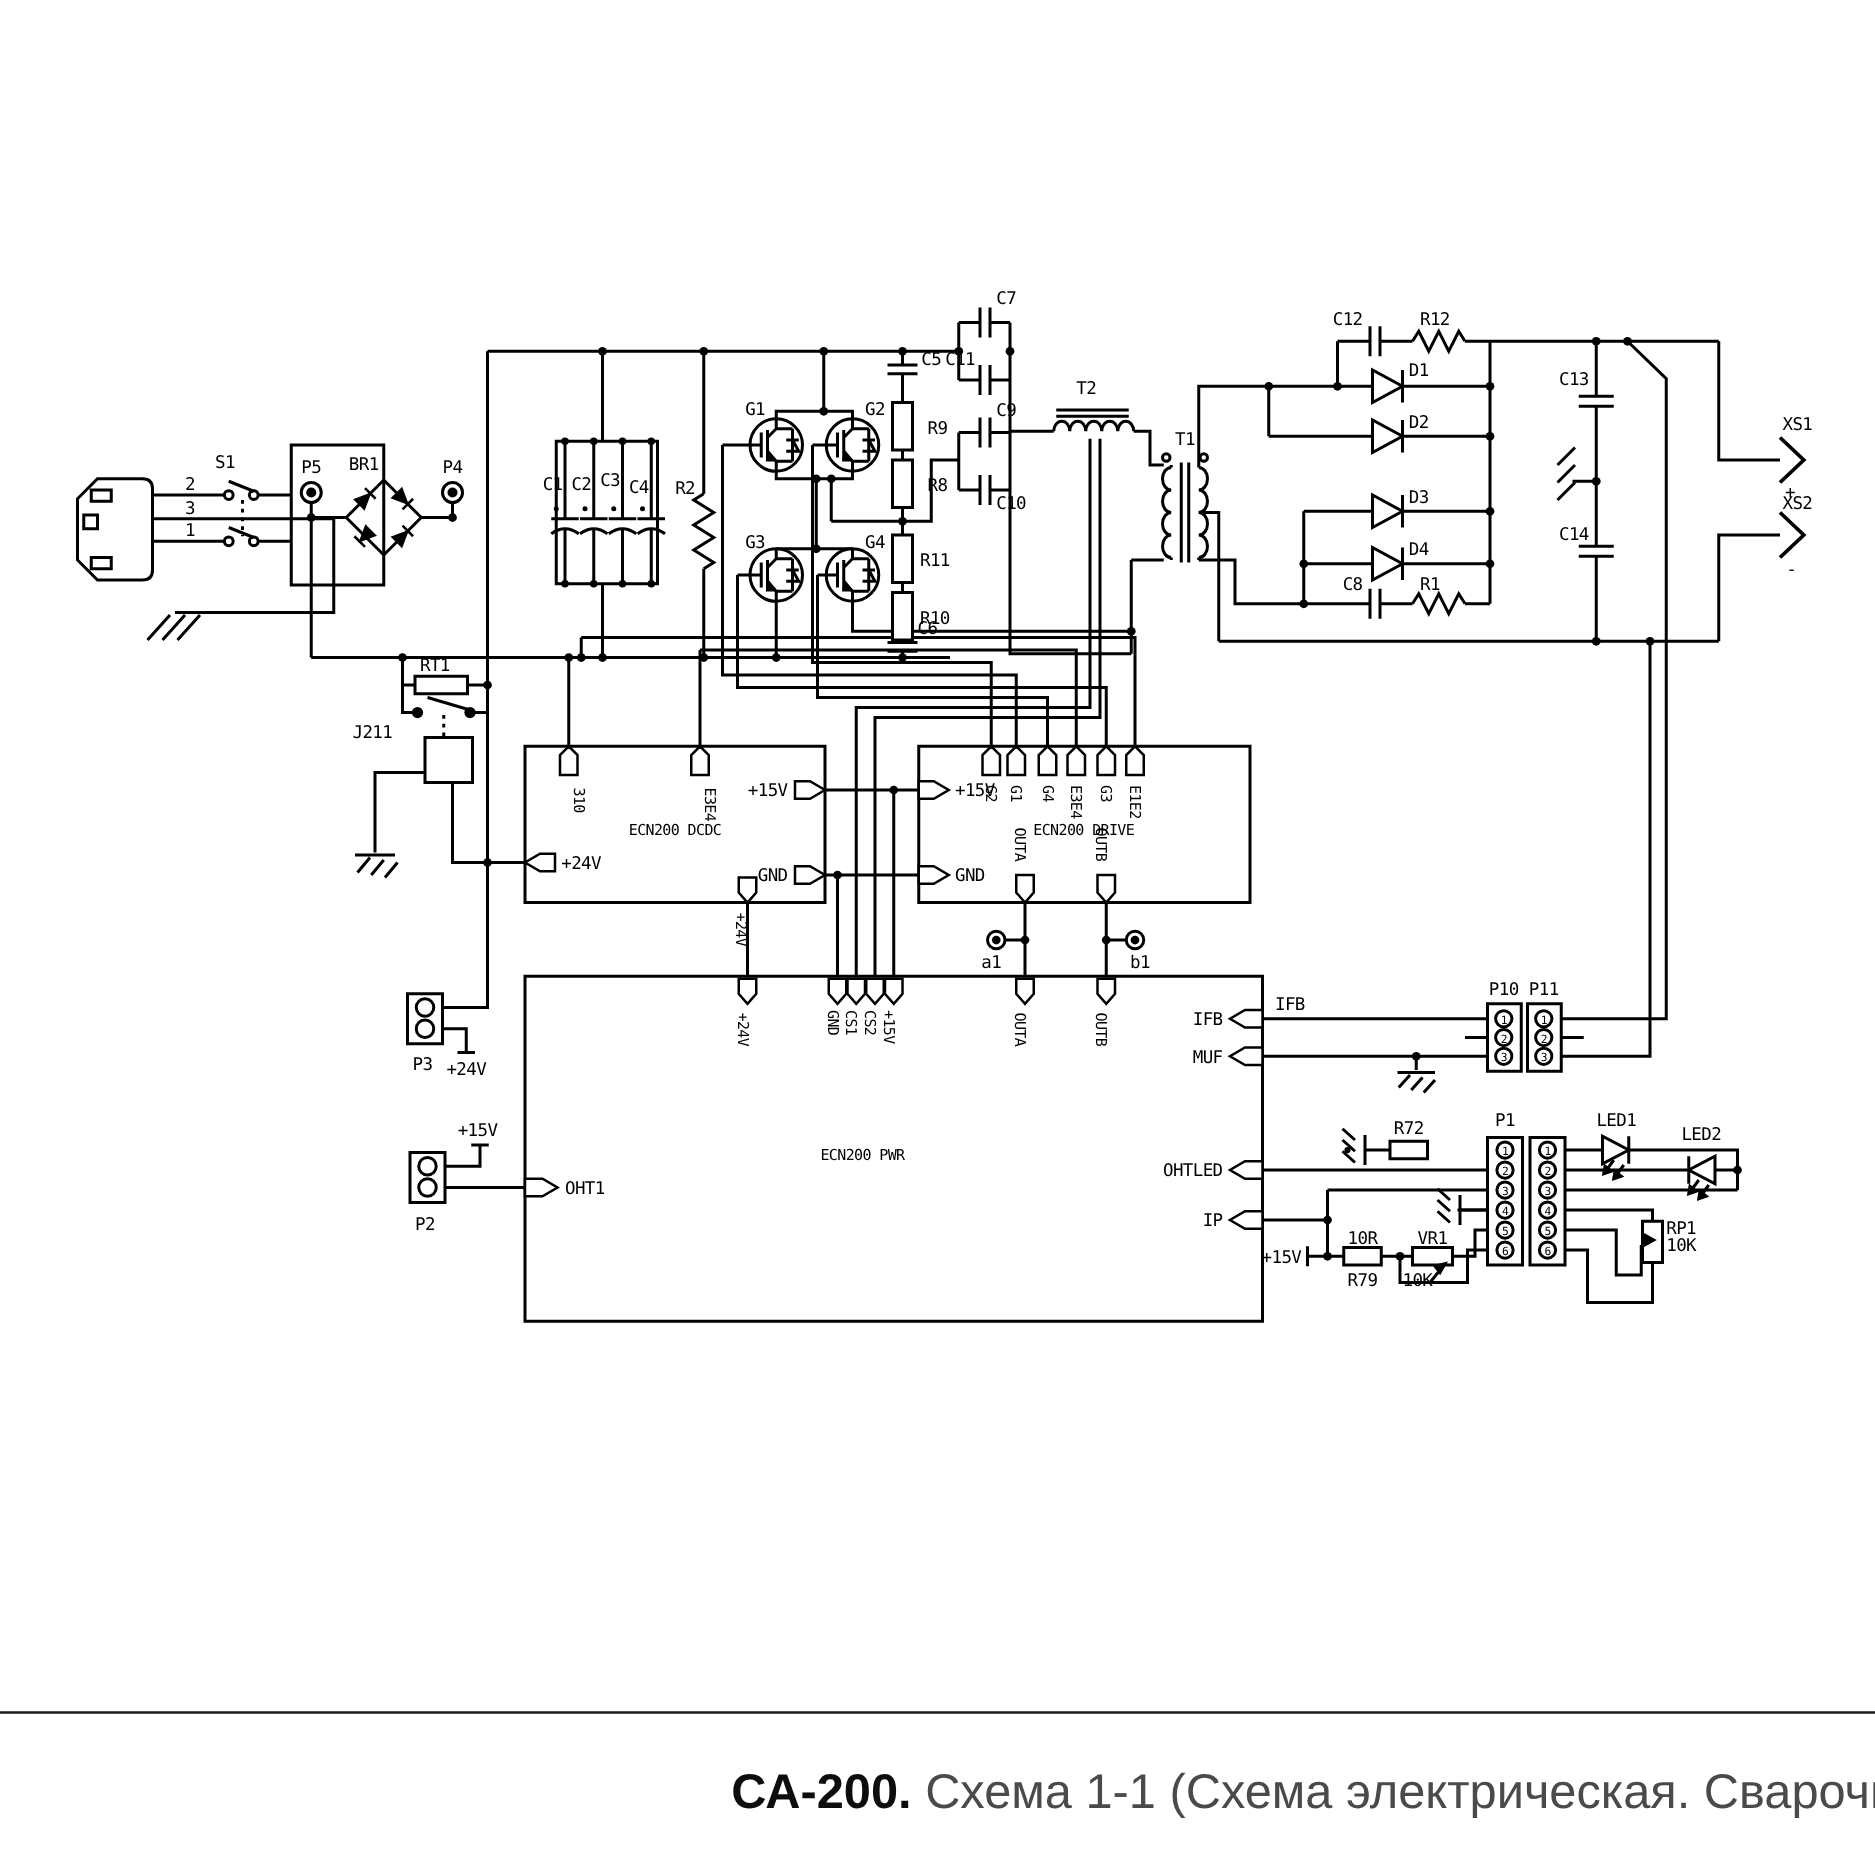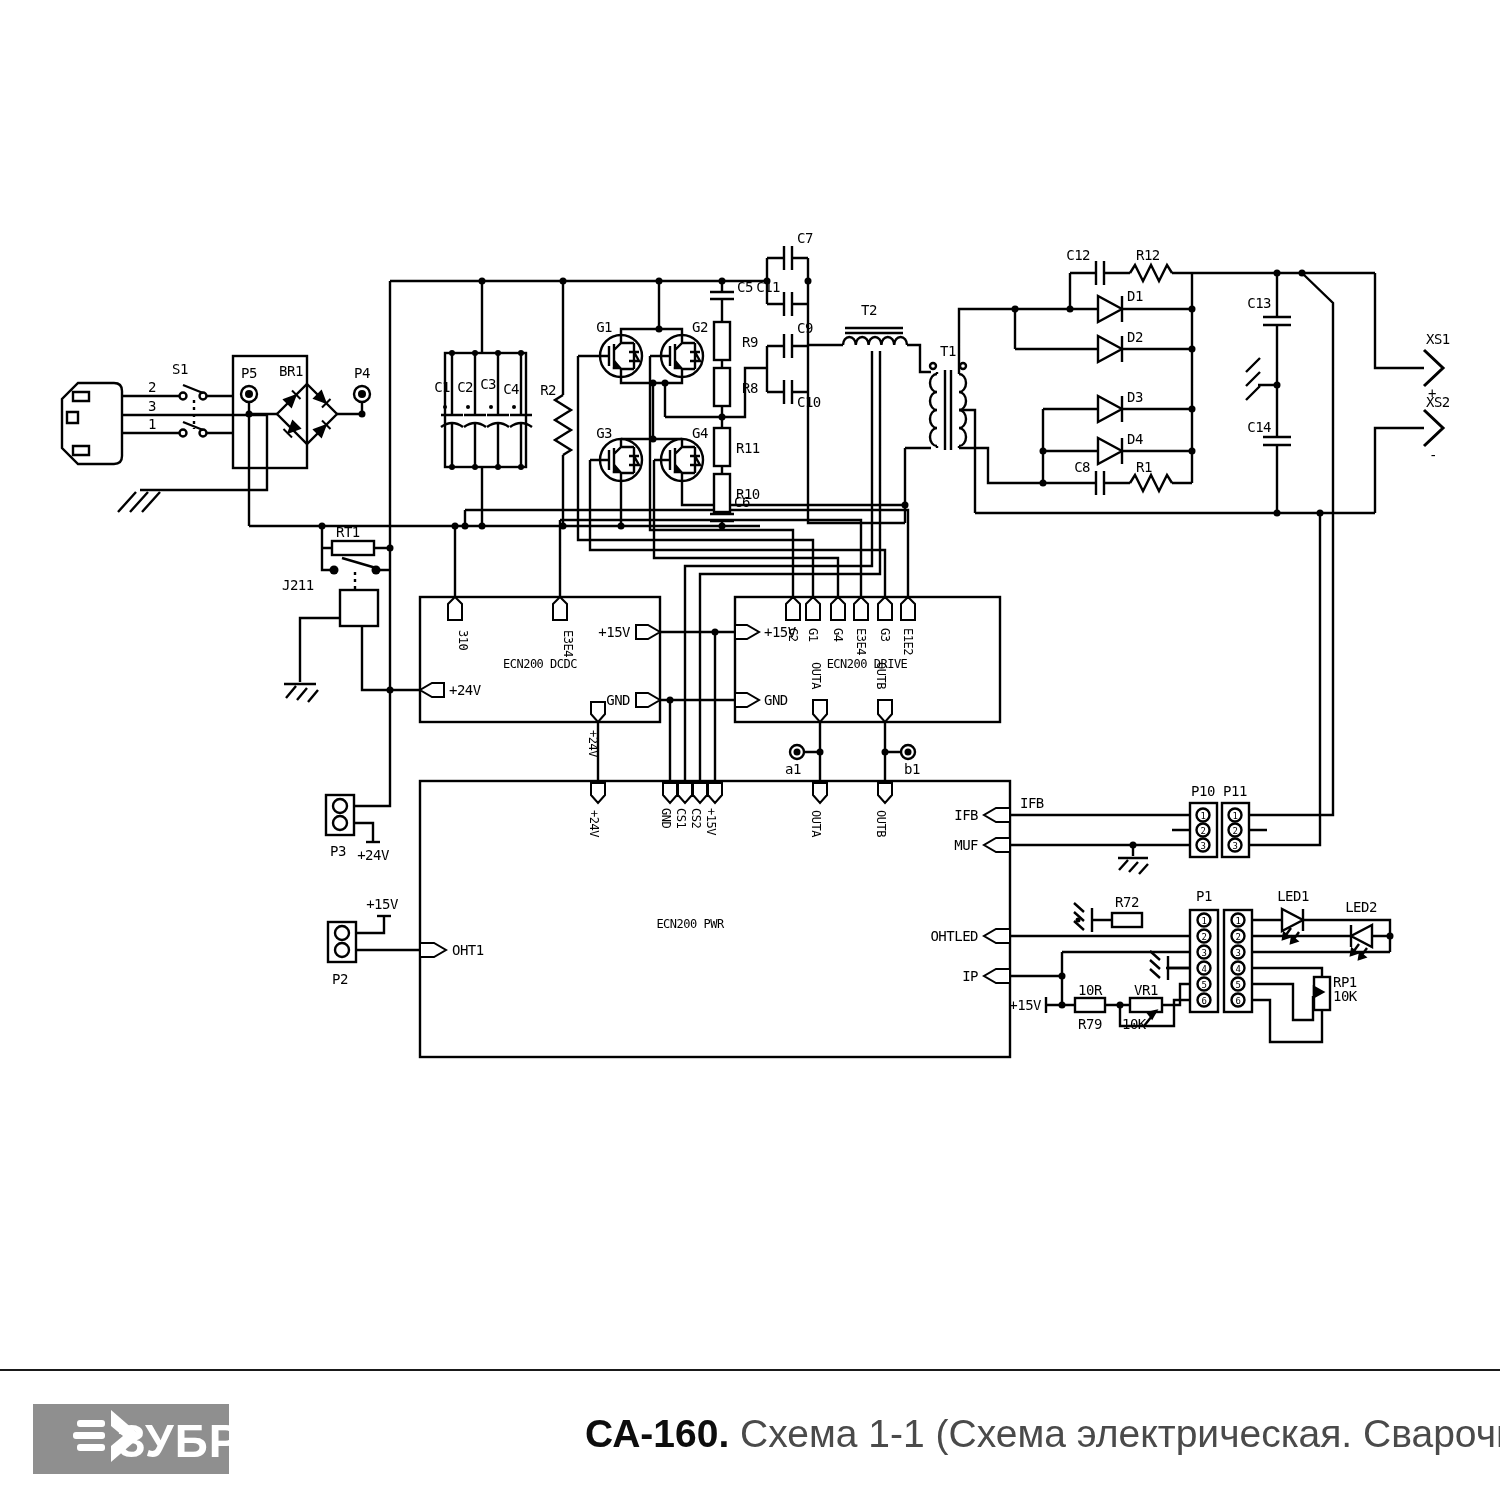--- a/index.html
+++ b/index.html
@@ -471,26 +471,16 @@
       <text x="1238" y="940" font-size="9" text-anchor="middle">2</text>
       <text x="1238" y="956" font-size="9" text-anchor="middle">3</text>
       <text x="1238" y="972" font-size="9" text-anchor="middle">4</text>
       <text x="1238" y="988" font-size="9" text-anchor="middle">5</text>
       <text x="1238" y="1004" font-size="9" text-anchor="middle">6</text>
     </g>
 </svg>
 
 <div class="sep"></div>
 <div class="footer">
-  <div class="logo">
-    <svg width="196" height="70">
-      <rect x="44" y="16" width="28" height="7" rx="3" fill="#fff"></rect>
-      <rect x="40" y="28" width="32" height="7" rx="3" fill="#fff"></rect>
-      <rect x="44" y="40" width="28" height="7" rx="3" fill="#fff"></rect>
-      <path d="M78,6 L78,58 L108,32 Z" fill="#fff"></path>
-      <path d="M78,22 L78,42 L90,32 Z" fill="#8f8f8f"></path>
-    </svg>
-    <span class="brand">ЗУБР</span>
-  </div>
   <div class="title">
-    <span class="model">СА-160.</span><span> Схема 1-1 (Схема электрическая. Сварочный инвертор)</span>
+    <span class="model">СА-200.</span><span> Схема 1-1 (Схема электрическая. Сварочный инвертор)</span>
   </div>
 </div>
 
 </body></html>

